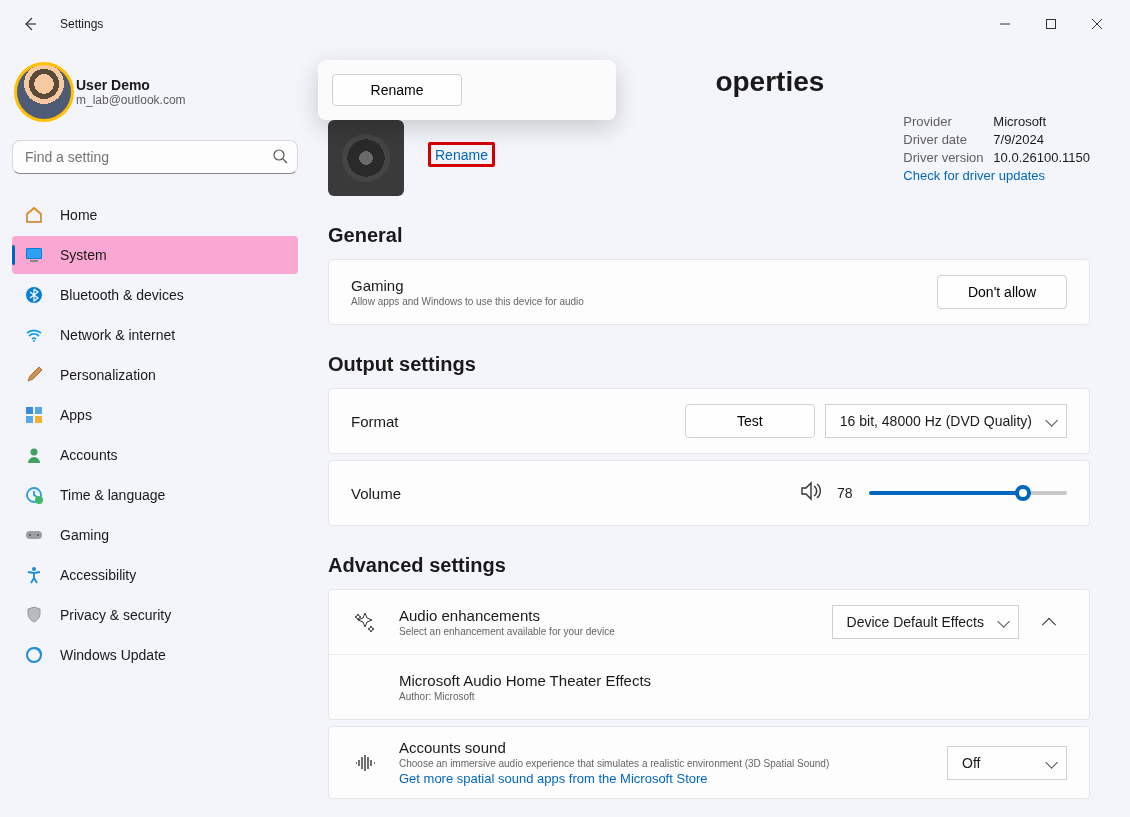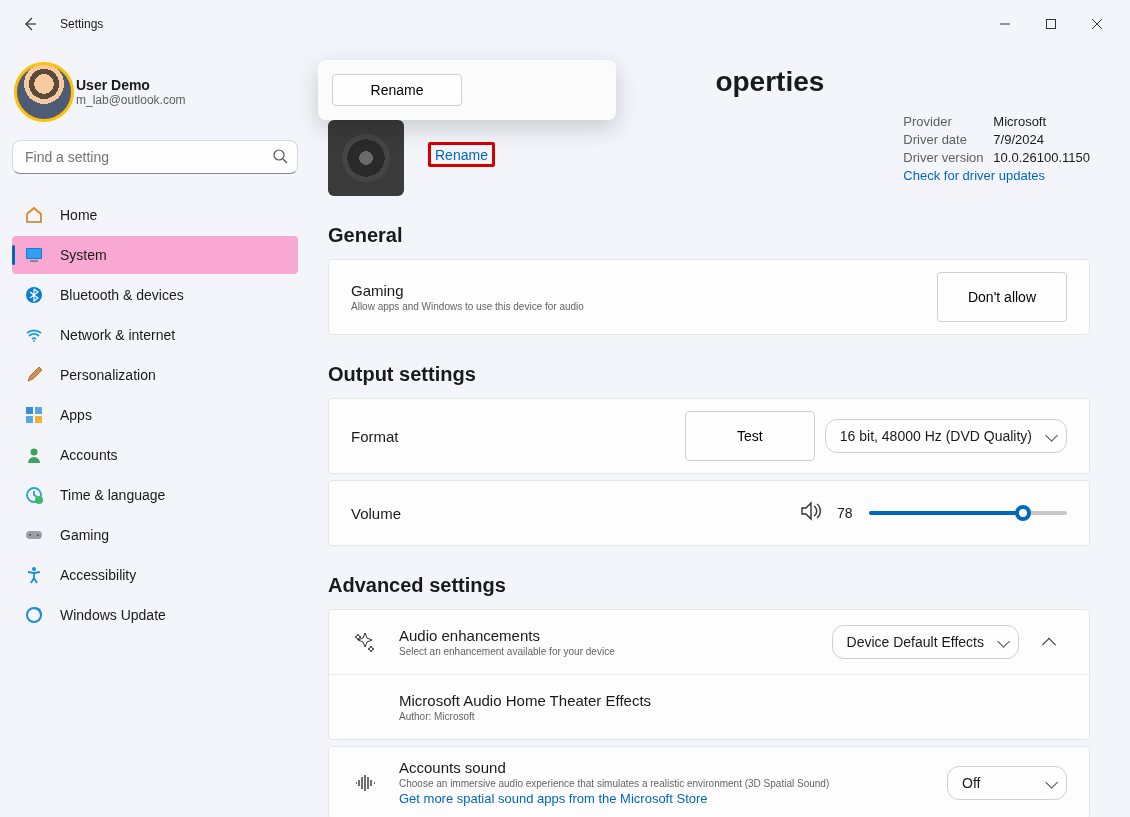--- a/index.html
+++ b/index.html
@@ -44,22 +44,22 @@
 .driver-link { color: #0067c0; cursor:pointer; }
 
 .section-label { font-weight: 600; font-size: 20px; margin: 8px 0 12px 0; }
 .card { background: #fdfdfd; border: 1px solid #e6e6e6; border-radius: 4px; margin-bottom: 6px; }
 .card-row { min-height: 64px; display: flex; align-items: center; padding: 12px 22px; }
 .grow { flex: 1; }
 .row-title { font-size: 15px; }
 .row-sub { font-size: 10px; color: #656565; margin-top:2px;}
 .row-link { font-size: 13px; color:#0067c0; cursor:pointer; margin-top:2px;}
 
-.btn { height: 50px; border: 1px solid #d0d0d0; border-radius: 4px; background: #fefefe; padding: 0 24px; font-size: 14px; cursor: pointer; display:inline-flex; align-items:center; justify-content:center;}
-.select-lg { height: 34px; border: 1px solid #d0d0d0; border-radius: 12px; background: #fefefe; padding: 0 34px 0 14px; font-size: 14px; cursor: pointer; display:inline-flex; align-items:center; position:relative; min-width: 120px;}
+.btn { height: 34px; border: 1px solid #d0d0d0; border-radius: 4px; background: #fefefe; padding: 0 24px; font-size: 14px; cursor: pointer; display:inline-flex; align-items:center; justify-content:center;}
+.select-lg { height: 34px; border: 1px solid #d0d0d0; border-radius: 0; background: #fefefe; padding: 0 34px 0 14px; font-size: 14px; cursor: pointer; display:inline-flex; align-items:center; position:relative; min-width: 120px;}
 .select-lg::after { content:""; position:absolute; right:12px; top:13px; width:8px; height:8px; border-right:1.3px solid #555; border-bottom:1.3px solid #555; transform: rotate(45deg) translateY(-3px);}
 .chev-btn { width:36px; height:36px; border:none; background:none; cursor:pointer; display:flex;align-items:center;justify-content:center; margin-left:12px;}
 .chev-up { width:10px; height:10px; border-right:1.5px solid #333; border-bottom:1.5px solid #333; transform: rotate(-135deg) translate(-2px,-2px);}
 
 .vol-icon { margin-right: 14px; color: #333; }
 .vol-value { font-size: 14px; margin-right: 12px; min-width:20px;}
 .slider-track { width: 198px; height: 4px; background: #c8c8c8; border-radius: 2px; position: relative; }
 .slider-fill { position:absolute; left:0; top:0; bottom:0; background:#0067c0; border-radius:2px; }
 .slider-thumb { position:absolute; top:-6px; width:16px; height:16px; border-radius:50%; background:#fff; border:4px solid #0067c0; transform:translateX(-50%); cursor:pointer;}
 
@@ -211,20 +211,28 @@
           <svg width="18" height="18" viewBox="0 0 18 18">
             <circle cx="9" cy="3" r="2" fill="#1a8dd8"></circle>
             <path d="M3 6l6 1 6-1M9 7v5m-3 5l3-5 3 5" stroke="#1a8dd8" stroke-width="1.8" fill="none"></path>
           </svg>
         </span>
         <span>Accessibility</span>
       </div>
     <div class="nav-item">
         <span class="nav-icon">
           <svg width="18" height="18" viewBox="0 0 18 18">
+            <path d="M9 1l6 2v5c0 5-6 8-6 8s-6-3-6-8V3z" fill="#b8bcc2" stroke="#888" stroke-width="0.8"></path>
+          </svg>
+        </span>
+        <span>Privacy &amp; security</span>
+      </div>
+    <div class="nav-item">
+        <span class="nav-icon">
+          <svg width="18" height="18" viewBox="0 0 18 18">
             <circle cx="9" cy="9" r="7" fill="none" stroke="#1a8dd8" stroke-width="2"></circle>
             <path d="M9 2a7 7 0 017 7" stroke="#1a8dd8" stroke-width="2" fill="none"></path>
             <path d="M14 2l2 2-3 1z" fill="#1a8dd8"></path>
           </svg>
         </span>
         <span>Windows Update</span>
       </div>
   </div>
 
   <div class="content">

